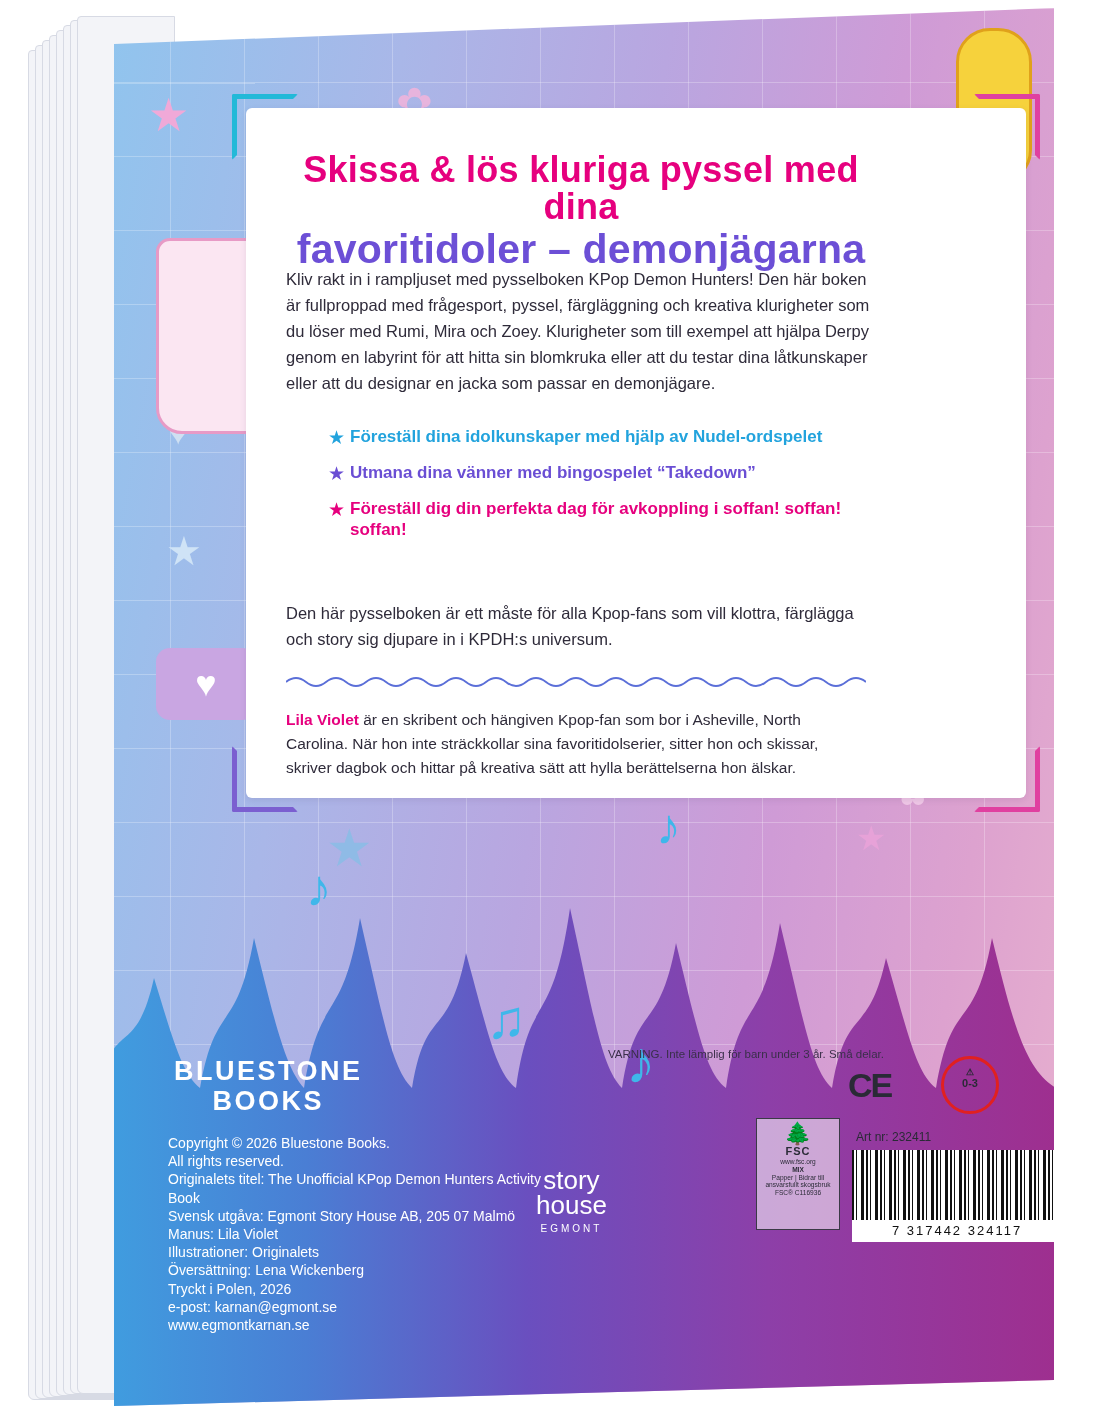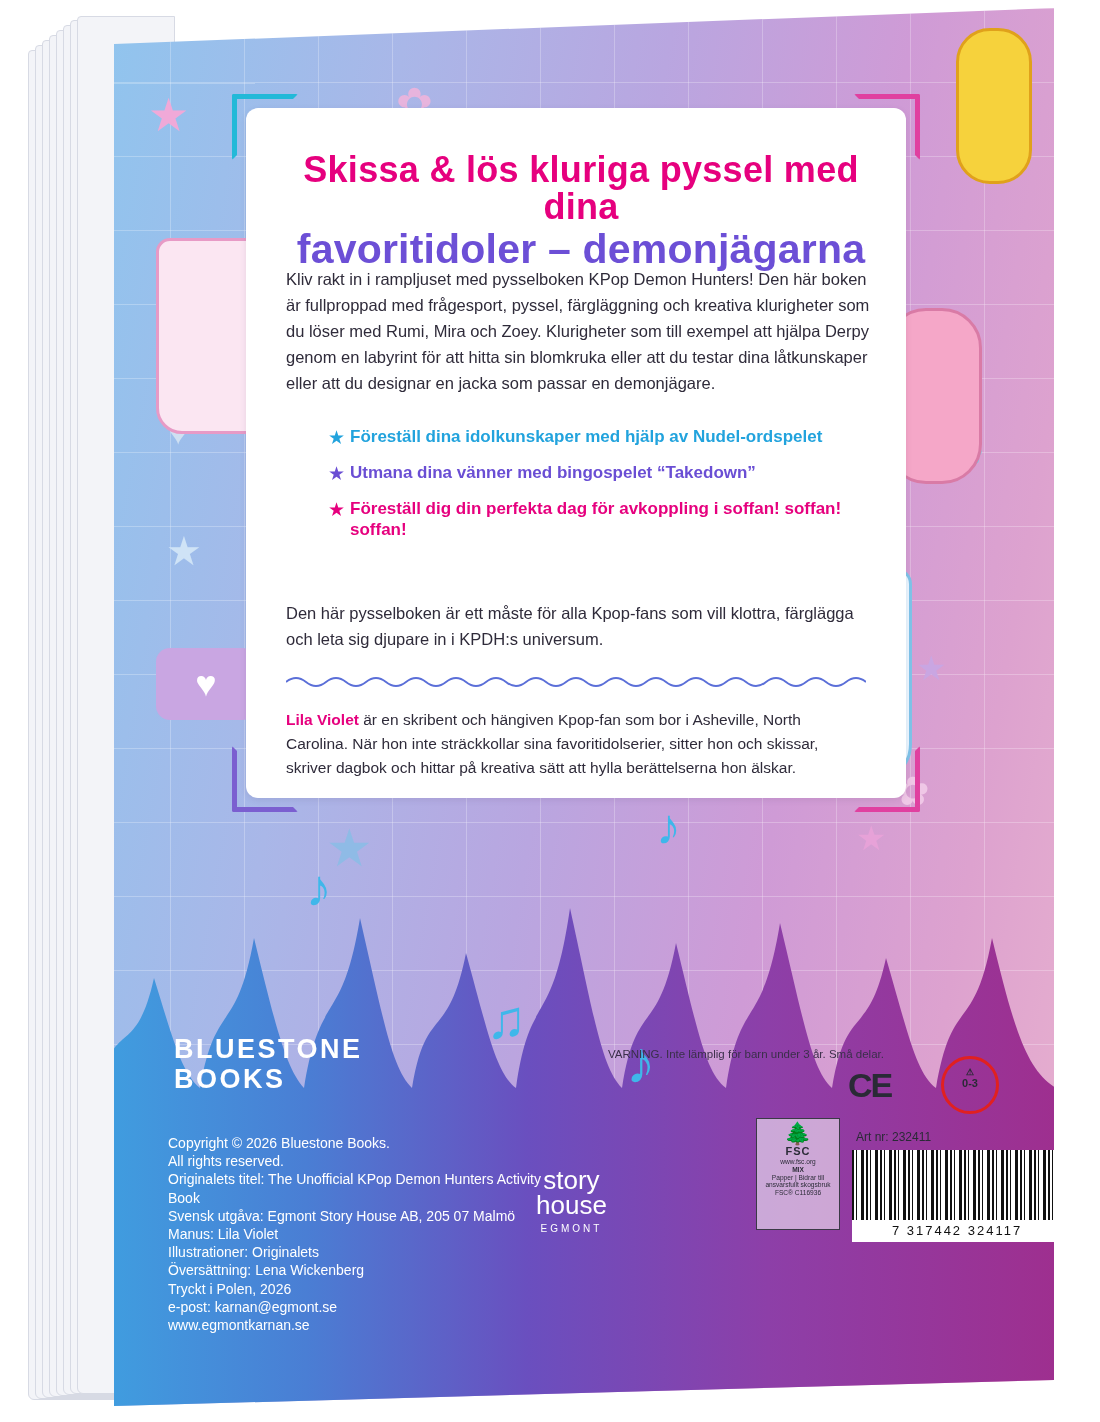--- a/index.html
+++ b/index.html
@@ -22,21 +22,21 @@
   .grid{position:absolute;inset:0;
         background-image:
           repeating-linear-gradient(to right, rgba(255,255,255,.30) 0 1.5px, rgba(255,255,255,0) 1.5px 74px),
           repeating-linear-gradient(to bottom, rgba(255,255,255,.30) 0 1.5px, rgba(255,255,255,0) 1.5px 74px);
         opacity:.85;}
 
   
   .flames{position:absolute;left:0;bottom:0;width:100%;height:620px;}
 
   
-  .panel{position:absolute;left:150px;top:100px;width:660px;height:690px;background:#ffffff;border-radius:12px;
+  .panel{position:absolute;left:150px;top:100px;width:780px;height:690px;background:#ffffff;border-radius:6px;
          box-shadow:0 2px 6px rgba(60,40,90,.10);}
   .panel .corner{position:absolute;width:56px;height:56px;border:5px solid;border-radius:2px;}
   .panel .c-tl{left:-14px;top:-14px;border-color:#22b9d8 transparent transparent #22b9d8;}
   .panel .c-tr{right:-14px;top:-14px;border-color:#e040a0 #e040a0 transparent transparent;}
   .panel .c-bl{left:-14px;bottom:-14px;border-color:transparent transparent #7b5fd0 #7b5fd0;}
   .panel .c-br{right:-14px;bottom:-14px;border-color:transparent #e040a0 #e040a0 transparent;}
 
   .headline{position:absolute;left:40px;top:44px;width:590px;text-align:center;line-height:1.02;}
   .headline .l1{font-size:36px;font-weight:bold;color:#e6007e;letter-spacing:.3px;}
   .headline .l2{font-size:41px;font-weight:bold;color:#6c4fd6;letter-spacing:.2px;margin-top:4px;}
@@ -52,21 +52,21 @@
   .b3 .star,.b3 .btxt{color:#e6007e;}
 
   .closing{position:absolute;left:40px;top:492px;width:580px;font-size:16.5px;line-height:1.58;color:#2f2b3a;}
 
   .squiggle{position:absolute;left:40px;top:566px;width:580px;height:16px;}
 
   .author{position:absolute;left:40px;top:600px;width:580px;font-size:15.5px;line-height:1.55;color:#2f2b3a;}
   .author b{color:#e6007e;}
 
   
-  .logo-bs{position:absolute;left:78px;top:1026px;color:#ffffff;font-weight:bold;letter-spacing:2.5px;line-height:1.12;}
+  .logo-bs{position:absolute;left:78px;top:1048px;color:#ffffff;font-weight:bold;letter-spacing:2.5px;line-height:1.12;text-align:center;}
   .logo-bs .t1{font-size:27px;}
   .logo-bs .t2{font-size:27px;}
 
   .imprint{position:absolute;left:72px;top:1126px;width:400px;color:#ffffff;font-size:14px;line-height:1.30;}
 
   .storyhouse{position:absolute;left:440px;top:1160px;color:#ffffff;text-align:center;line-height:.98;}
   .storyhouse .s1{font-size:26px;}
   .storyhouse .s2{font-size:26px;}
   .storyhouse .s3{font-size:10px;letter-spacing:3px;margin-top:5px;}
 
@@ -166,21 +166,21 @@
         <div class="bullet b2">
           <span class="star">★</span>
           <span class="btxt">Utmana dina vänner med bingospelet “Takedown”</span>
         </div>
         <div class="bullet b3">
           <span class="star">★</span>
           <span class="btxt">Föreställ dig din perfekta dag för avkoppling i soffan! soffan! soffan!</span>
         </div>
       </div>
 
-      <div class="closing">Den här pysselboken är ett måste för alla Kpop-fans som vill klottra, färglägga och leta sig djupare in i KPDH:s universum.</div>
+      <div class="closing">Den här pysselboken är ett måste för alla Kpop-fans som vill klottra, färglägga och story sig djupare in i KPDH:s universum.</div>
 
       <svg class="squiggle" viewBox="0 0 580 16" preserveAspectRatio="none">
         <path d="M0,8 Q10,0 20,8 T40,8 T60,8 T80,8 T100,8 T120,8 T140,8 T160,8 T180,8 T200,8 T220,8 T240,8 T260,8 T280,8 T300,8 T320,8 T340,8 T360,8 T380,8 T400,8 T420,8 T440,8 T460,8 T480,8 T500,8 T520,8 T540,8 T560,8 T580,8" fill="none" stroke="#5b6fd8" stroke-width="2"></path>
       </svg>
 
       <div class="author">
         <b>Lila Violet</b><span> är en skribent och hängiven Kpop-fan som bor i Asheville, North Carolina. När hon inte sträckkollar sina favoritidolserier, sitter hon och skissar, skriver dagbok och hittar på kreativa sätt att hylla berättelserna hon älskar.</span>
       </div>
     </div>
 

